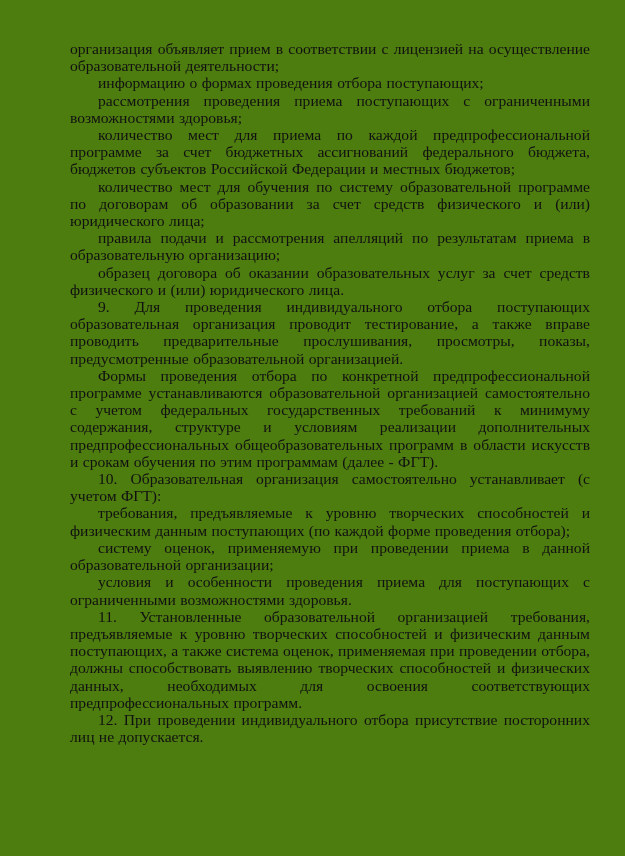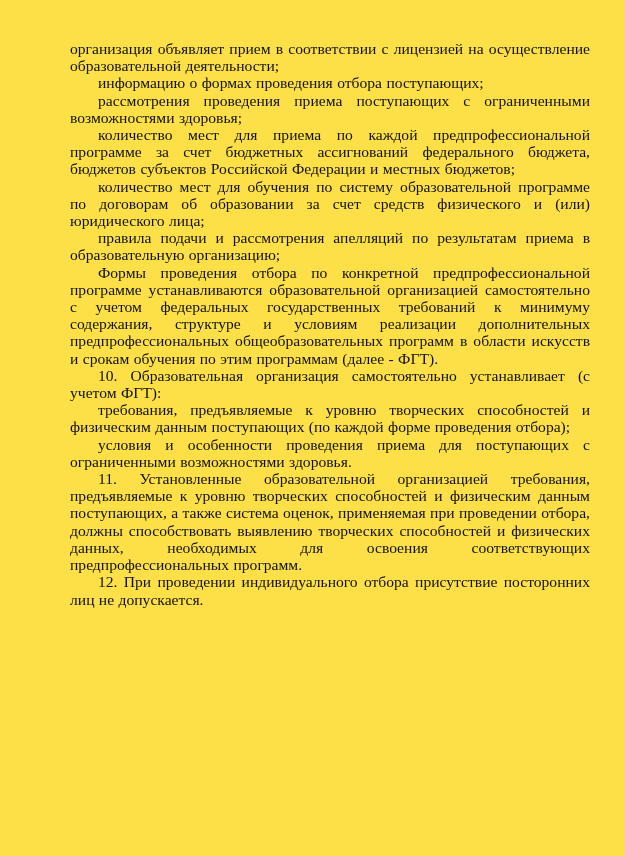--- a/index.html
+++ b/index.html
@@ -13,21 +13,21 @@
     overflow: hidden;
     position: relative;
     font-family: "Liberation Serif", serif;
   }
   .page {
     position: absolute;
     left: 0;
     top: 0;
     width: 625px;
     height: 856px;
-    background: #fde047;
+    background: #4d7c0f;
   }
   .textblock {
     position: absolute;
     left: 70px;
     top: 40px;
     width: 520px;
   }
   .textblock p {
     margin: 0;
     padding: 0;
@@ -48,20 +48,23 @@
 <body>
 
 <div class="page">
   <div class="textblock">
     <p class="first">организация объявляет прием в соответствии с лицензией на осуществление образовательной деятельности;</p>
     <p>информацию о формах проведения отбора поступающих;</p>
     <p>рассмотрения проведения приема поступающих с ограниченными возможностями здоровья;</p>
     <p>количество мест для приема по каждой предпрофессиональной программе за счет бюджетных ассигнований федерального бюджета, бюджетов субъектов Российской Федерации и местных бюджетов;</p>
     <p>количество мест для обучения по систему образовательной программе по договорам об образовании за счет средств физического и (или) юридического лица;</p>
     <p>правила подачи и рассмотрения апелляций по результатам приема в образовательную организацию;</p>
+    <p>образец договора об оказании образовательных услуг за счет средств физического и (или) юридического лица.</p>
+    <p>9. Для проведения индивидуального отбора поступающих образовательная организация проводит тестирование, а также вправе проводить предварительные прослушивания, просмотры, показы, предусмотренные образовательной организацией.</p>
     <p>Формы проведения отбора по конкретной предпрофессиональной программе устанавливаются образовательной организацией самостоятельно с учетом федеральных государственных требований к минимуму содержания, структуре и условиям реализации дополнительных предпрофессиональных общеобразовательных программ в области искусств и срокам обучения по этим программам (далее - ФГТ).</p>
     <p>10. Образовательная организация самостоятельно устанавливает (с учетом ФГТ):</p>
     <p>требования, предъявляемые к уровню творческих способностей и физическим данным поступающих (по каждой форме проведения отбора);</p>
+    <p>систему оценок, применяемую при проведении приема в данной образовательной организации;</p>
     <p>условия и особенности проведения приема для поступающих с ограниченными возможностями здоровья.</p>
     <p>11. Установленные образовательной организацией требования, предъявляемые к уровню творческих способностей и физическим данным поступающих, а также система оценок, применяемая при проведении отбора, должны способствовать выявлению творческих способностей и физических данных, необходимых для освоения соответствующих предпрофессиональных программ.</p>
     <p>12. При проведении индивидуального отбора присутствие посторонних лиц не допускается.</p>
   </div>
 </div>
 
 </body></html>

